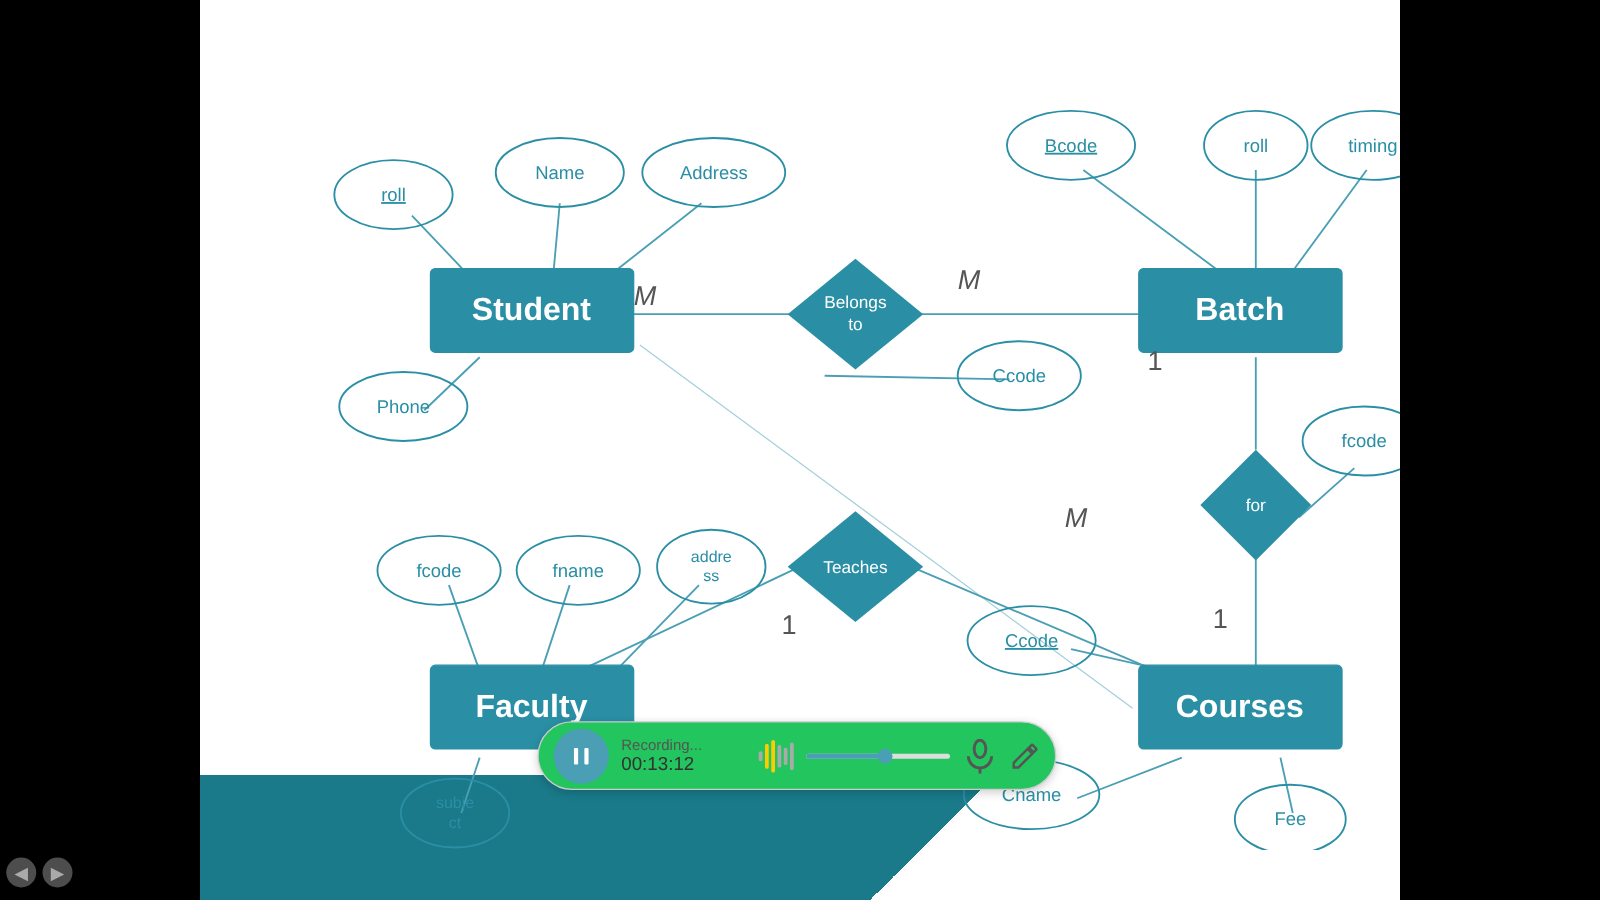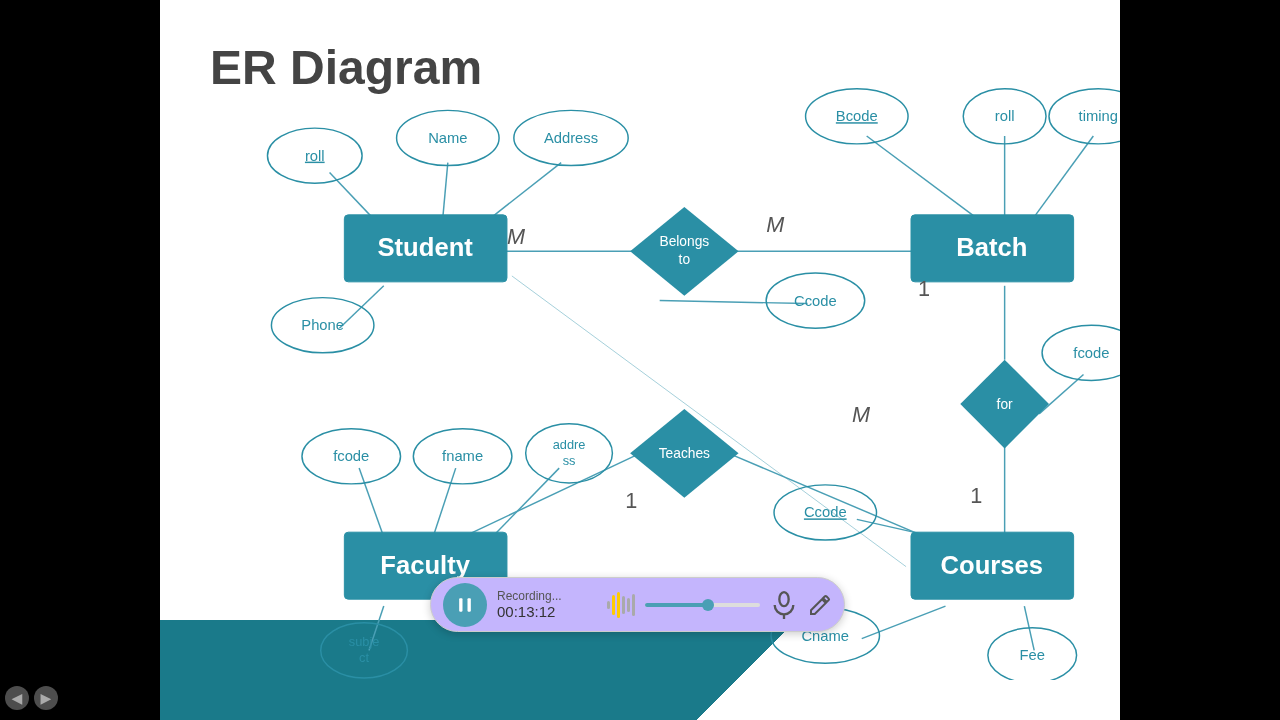--- a/index.html
+++ b/index.html
@@ -49,21 +49,21 @@
       z-index: 5;
     }
 
     
     #recording-bar {
       position: absolute;
       bottom: 88px;
       left: 270px;
       width: 415px;
       height: 55px;
-      background: #c4b5fd;
+      background: #22c55e;
       border-radius: 30px;
       border: 1px solid #ccc;
       display: flex;
       align-items: center;
       gap: 10px;
       padding: 0 12px;
       z-index: 20;
       box-shadow: 0 2px 8px rgba(0,0,0,0.2);
     }
     #pause-btn {
@@ -190,21 +190,20 @@
     <button class="nav-arrow">◀</button>
     <button class="nav-arrow">▶</button>
   </div>
 </div>
 <div id="right-bar"></div>
 
 <div id="main-slide">
 
   <div id="bottom-band"></div>
 
-  <h1 id="title">ER Diagram</h1>
 
   <svg id="diagram-svg" viewBox="0 0 960 690">
 
     <line x1="300" y1="255" x2="480" y2="255" stroke="#4a9fb5" stroke-width="1.5"></line>
 
     <line x1="570" y1="255" x2="770" y2="255" stroke="#4a9fb5" stroke-width="1.5"></line>
 
     <line x1="220" y1="233" x2="165" y2="175" stroke="#4a9fb5" stroke-width="1.5"></line>
 
     <line x1="280" y1="220" x2="285" y2="165" stroke="#4a9fb5" stroke-width="1.5"></line>

